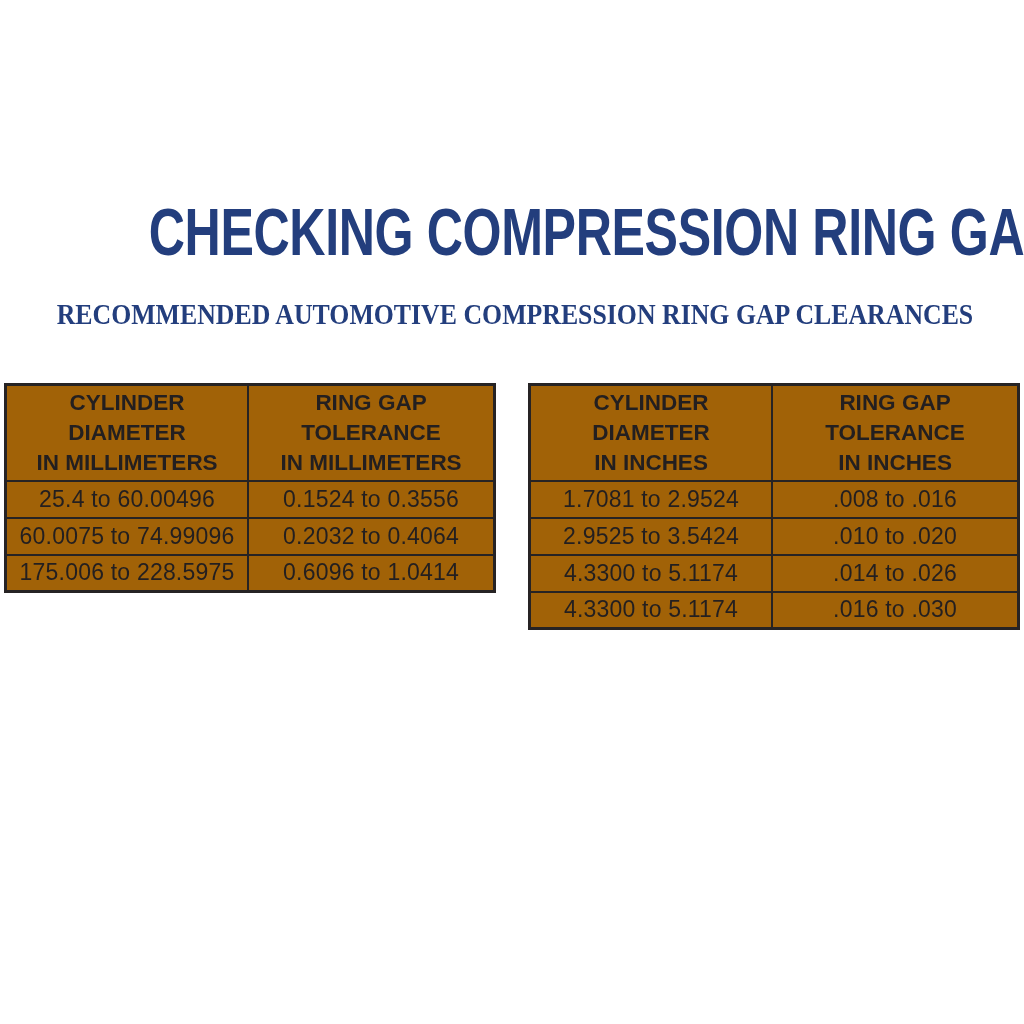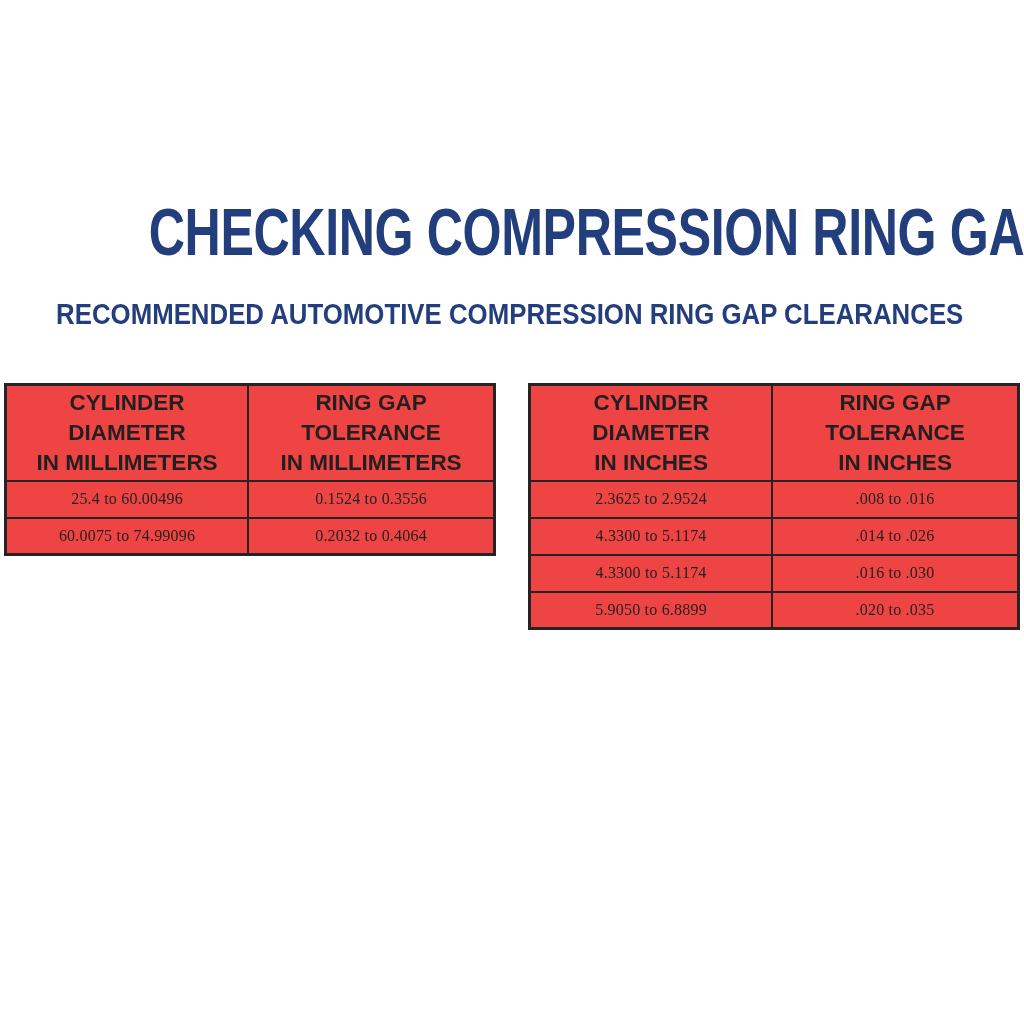--- a/index.html
+++ b/index.html
@@ -17,54 +17,53 @@
   .title-text {
     display:inline-block;
     font-size:66px; font-weight:bold;
     letter-spacing:-0.5px;
     color:#233e7d;
     transform:scaleX(0.76);
     transform-origin:50% 50%;
   }
   .subtitle-wrap {
     position:absolute; top:298px; left:0; width:936px;
-    text-align:right; white-space:nowrap;
+    text-align:right; white-space:nowrap;font-family:Liberation Serif, serif;
   }
   .subtitle-text {
     display:inline-block;
     font-size:29px; font-weight:bold;
     color:#233e7d;
     transform:scaleX(0.89);
     transform-origin:50% 50%;
   }
   table.data-table {
     position:absolute; top:383px;
     border-collapse:collapse; table-layout:fixed;
     border:3px solid #262324;
-    background:#ef4444;
+    background:#a16207;
   }
   #mm-table { left:4px;  width:492px; }
   #in-table { left:528px; width:492px; }
   .data-table th, .data-table td {
     border:2px solid #262324;
     text-align:center; vertical-align:middle;
     padding:0;
   }
   .data-table th {
     height:96px;
     font-size:22.5px; font-weight:bold;
     line-height:30px;
     color:#231f20;
   }
   .data-table td {
     height:37px;
-    font-size:16px; font-weight:normal;
+    font-size:23px; font-weight:normal;
     letter-spacing:0.2px;
     color:#231f20;
-    font-family:Liberation Serif, serif;
   }
 </style>
 </head>
 <body>
 
 <div class="title-wrap">
   <span class="title-text">CHECKING COMPRESSION RING GAPS</span>
 </div>
 
 <div class="subtitle-wrap">
@@ -92,20 +91,24 @@
   </thead>
   <tbody>
     <tr>
       <td>25.4 to 60.00496</td>
       <td>0.1524 to 0.3556</td>
     </tr>
     <tr>
       <td>60.0075 to 74.99096</td>
       <td>0.2032 to 0.4064</td>
     </tr>
+    <tr>
+      <td>175.006 to 228.5975</td>
+      <td>0.6096 to 1.0414</td>
+    </tr>
   </tbody>
 </table>
 
 <table id="in-table" class="data-table">
   <colgroup>
       <col style="width:49.6%">
       <col style="width:50.4%">
     </colgroup>
   <thead>
     <tr>
@@ -116,29 +119,29 @@
       </th>
       <th>
         <div>RING GAP</div>
         <div>TOLERANCE</div>
         <div>IN INCHES</div>
       </th>
     </tr>
   </thead>
   <tbody>
     <tr>
-      <td>2.3625 to 2.9524</td>
+      <td>1.7081 to 2.9524</td>
       <td>.008 to .016</td>
+    </tr>
+    <tr>
+      <td>2.9525 to 3.5424</td>
+      <td>.010 to .020</td>
     </tr>
     <tr>
       <td>4.3300 to 5.1174</td>
       <td>.014 to .026</td>
     </tr>
     <tr>
       <td>4.3300 to 5.1174</td>
       <td>.016 to .030</td>
     </tr>
-    <tr>
-      <td>5.9050 to 6.8899</td>
-      <td>.020 to .035</td>
-    </tr>
   </tbody>
 </table>
 
 </body></html>

